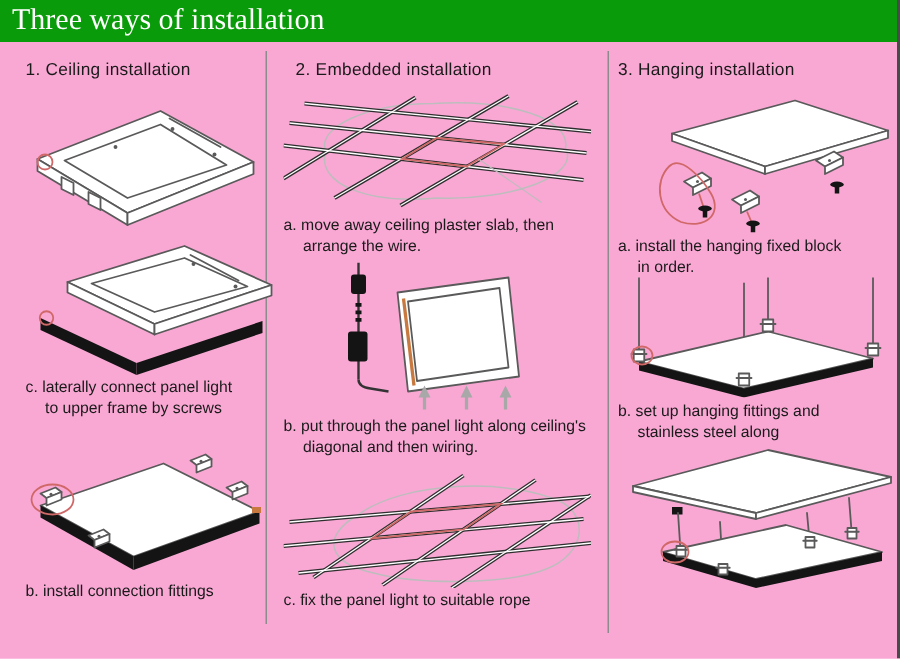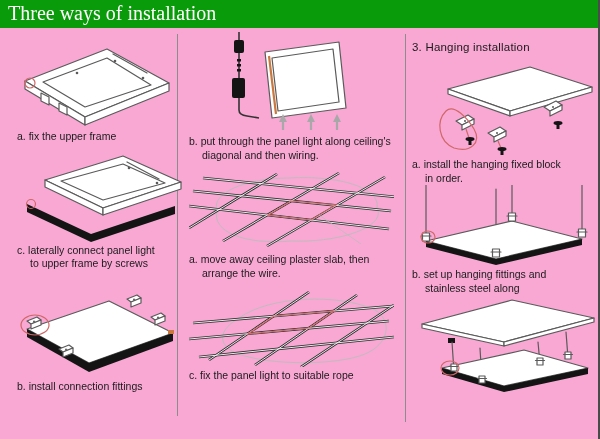--- a/index.html
+++ b/index.html
@@ -45,36 +45,36 @@
 
   <header class="topbar">
     <span class="title">Three ways of installation</span>
   </header>
 
   <div class="divider divider-1"></div>
   <div class="divider divider-2"></div>
   <div class="right-border"></div>
 
   <section class="col col-1">
+    <div class="col-heading">1. Ceiling installation</div>
 
     <figure style="margin-top:9px">
       <svg width="158" height="90" viewBox="0 0 158 90">
         <polygon class="fw" points="8,44 90,12 152,46 68,80"></polygon>
         <polygon class="fw" points="26,45 90,21 134,48 68,70"></polygon>
         <polygon class="fw" points="8,44 8,52 68,88 68,80"></polygon>
         <polygon class="fw" points="68,80 68,88 152,54 152,46"></polygon>
         <polygon class="fw" points="24,56 32,60 32,68 24,64"></polygon>
         <polygon class="fw" points="42,66 50,70 50,78 42,74"></polygon>
         <circle class="red" cx="13" cy="46" r="5"></circle>
         <circle class="dot" cx="98" cy="24" r="1.3"></circle>
         <circle class="dot" cx="126" cy="41" r="1.3"></circle>
         <circle class="dot" cx="60" cy="36" r="1.3"></circle>
         <line class="ln" x1="96" y1="17" x2="130" y2="36"></line>
       </svg>
-      <figcaption class="caption" style="margin-top:3px">a. fix the upper frame</figcaption>
     </figure>
 
     <figure style="margin-top:8px">
       <svg width="166" height="90" viewBox="0 0 166 90">
         <polygon class="dk" points="10,52 74,82 74,90 10,60"></polygon>
         <polygon class="dk" points="74,82 158,54 158,62 74,90"></polygon>
         <polygon class="fw" points="28,28 106,4 164,30 86,56"></polygon>
         <polygon class="fw" points="44,29 106,12 148,31 86,48"></polygon>
         <polygon class="fw" points="28,28 28,35 86,63 86,56"></polygon>
         <polygon class="fw" points="86,56 86,63 164,37 164,30"></polygon>
@@ -104,20 +104,47 @@
         <use href="#clipB" x="42" y="58"></use>
         <use href="#clipB" x="110" y="8"></use>
         <use href="#clipB" x="134" y="26"></use>
         <ellipse class="red" cx="18" cy="38" rx="14" ry="10"></ellipse>
       </svg>
       <figcaption class="caption" style="margin-top:3px">b. install connection fittings</figcaption>
     </figure>
   </section>
 
   <section class="col col-2">
+    <div class="col-heading" style="padding-left:8px">2. Embedded installation</div>
+
+    <figure style="margin-top:6px">
+      <svg width="205" height="82" viewBox="0 0 205 82">
+        <path class="blob" d="M28,42 C22,26 55,10 100,10 C150,7 192,20 188,40 C198,58 152,75 102,73 C56,77 22,64 28,42 Z"></path>
+        <g class="grid">
+          <path d="M4,23 L202,43"></path>
+            <path d="M0,38 L200,61"></path>
+            <path d="M14,10 L208,29"></path>
+          <path d="M34,73 L150,5"></path>
+            <path d="M78,78 L196,9"></path>
+            <path d="M0,60 L88,6"></path>
+        </g>
+        <g class="gridw">
+          <path d="M4,23 L202,43"></path>
+            <path d="M0,38 L200,61"></path>
+            <path d="M14,10 L208,29"></path>
+          <path d="M34,73 L150,5"></path>
+            <path d="M78,78 L196,9"></path>
+            <path d="M0,60 L88,6"></path>
+        </g>
+        <polygon class="red" points="102,33 147,37 122,52 79,47"></polygon>
+        <line class="thin" x1="130" y1="47" x2="172" y2="76"></line>
+      </svg>
+      <figcaption class="caption" style="margin-top:3px">a. move away ceiling plaster slab, then
+arrange the wire.</figcaption>
+    </figure>
 
     <figure style="margin-top:4px">
       <svg width="205" height="100" viewBox="0 0 205 100">
         <path class="wire" d="M50,0 V78"></path>
         <rect class="dk" x="45" y="8" width="10" height="13" rx="2"></rect>
         <rect class="dk" x="43" y="46" width="13" height="20" rx="2"></rect>
         <rect class="dk" x="48" y="27" width="4" height="2.5"></rect>
         <rect class="dk" x="48" y="32" width="4" height="2.5"></rect>
         <rect class="dk" x="48" y="37" width="4" height="2.5"></rect>
         <path class="wire" d="M50,78 q0,5 8,6 l12,2"></path>
@@ -130,46 +157,20 @@
           <line class="arr" x1="122" y1="98" x2="122" y2="88"></line>
             <polygon class="arrh" points="122,82 118,90 126,90"></polygon>
           <line class="arr" x1="148" y1="98" x2="148" y2="88"></line>
             <polygon class="arrh" points="148,82 144,90 152,90"></polygon>
         </g>
       </svg>
       <figcaption class="caption" style="margin-top:3px">b. put through the panel light along ceiling's
 diagonal and then wiring.</figcaption>
     </figure>
 
-    <figure style="margin-top:6px">
-      <svg width="205" height="82" viewBox="0 0 205 82">
-        <path class="blob" d="M28,42 C22,26 55,10 100,10 C150,7 192,20 188,40 C198,58 152,75 102,73 C56,77 22,64 28,42 Z"></path>
-        <g class="grid">
-          <path d="M4,23 L202,43"></path>
-            <path d="M0,38 L200,61"></path>
-            <path d="M14,10 L208,29"></path>
-          <path d="M34,73 L150,5"></path>
-            <path d="M78,78 L196,9"></path>
-            <path d="M0,60 L88,6"></path>
-        </g>
-        <g class="gridw">
-          <path d="M4,23 L202,43"></path>
-            <path d="M0,38 L200,61"></path>
-            <path d="M14,10 L208,29"></path>
-          <path d="M34,73 L150,5"></path>
-            <path d="M78,78 L196,9"></path>
-            <path d="M0,60 L88,6"></path>
-        </g>
-        <polygon class="red" points="102,33 147,37 122,52 79,47"></polygon>
-        <line class="thin" x1="130" y1="47" x2="172" y2="76"></line>
-      </svg>
-      <figcaption class="caption" style="margin-top:3px">a. move away ceiling plaster slab, then
-arrange the wire.</figcaption>
-    </figure>
-
     <figure style="margin-top:4px">
       <svg width="205" height="82" viewBox="0 0 205 82">
         <path class="blob" d="M50,33 C80,11 150,8 186,25 C204,36 200,59 176,69 C150,80 90,80 60,72 C30,66 24,48 50,33 Z"></path>
         <g class="grid">
           <path d="M4,38 L204,21"></path>
             <path d="M0,54 L200,36"></path>
             <path d="M10,72 L205,52"></path>
           <path d="M20,75 L120,7"></path>
             <path d="M66,80 L168,10"></path>
             <path d="M112,82 L205,20"></path>

